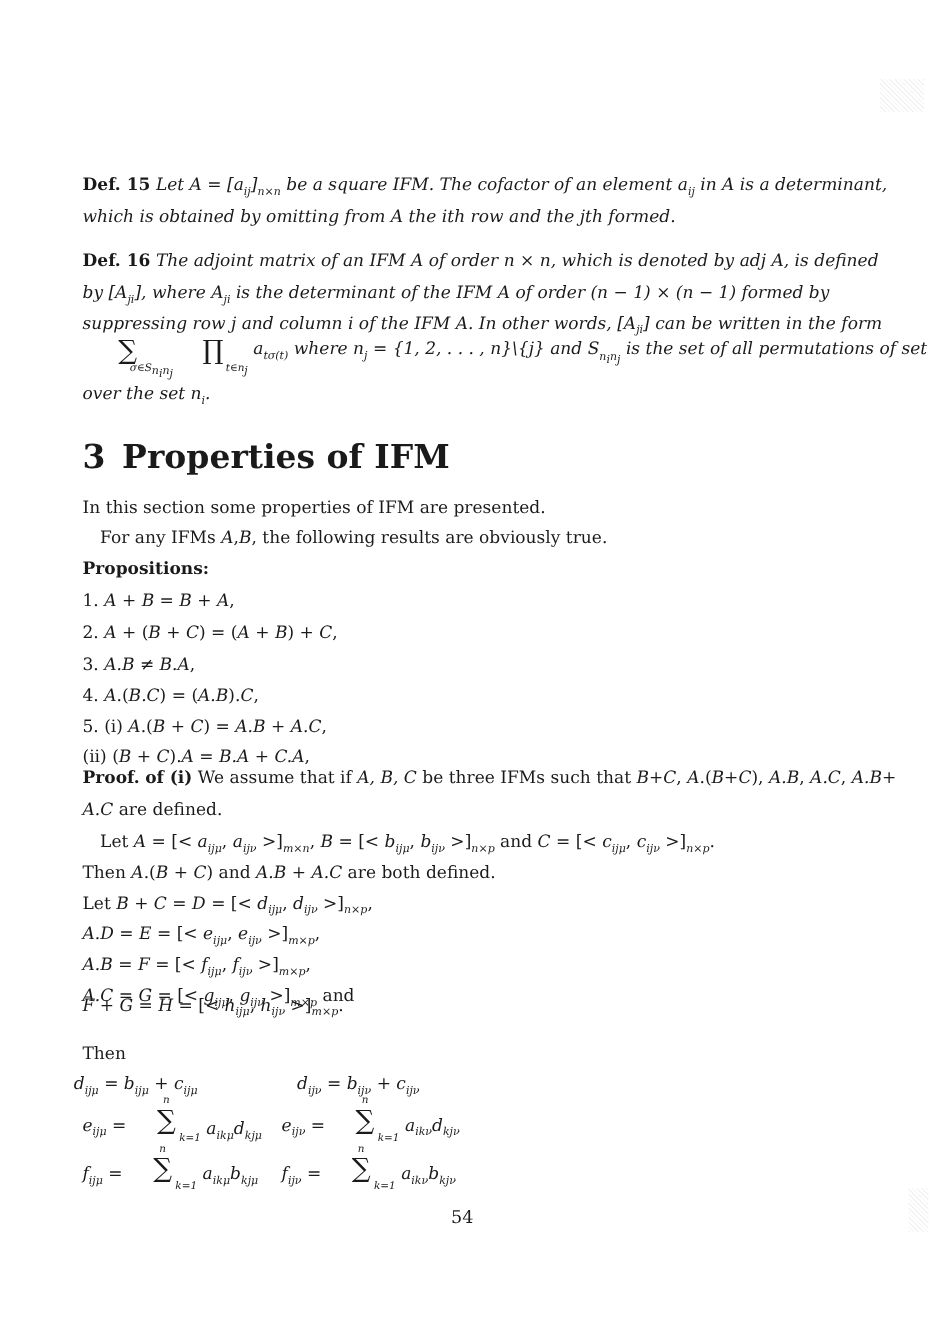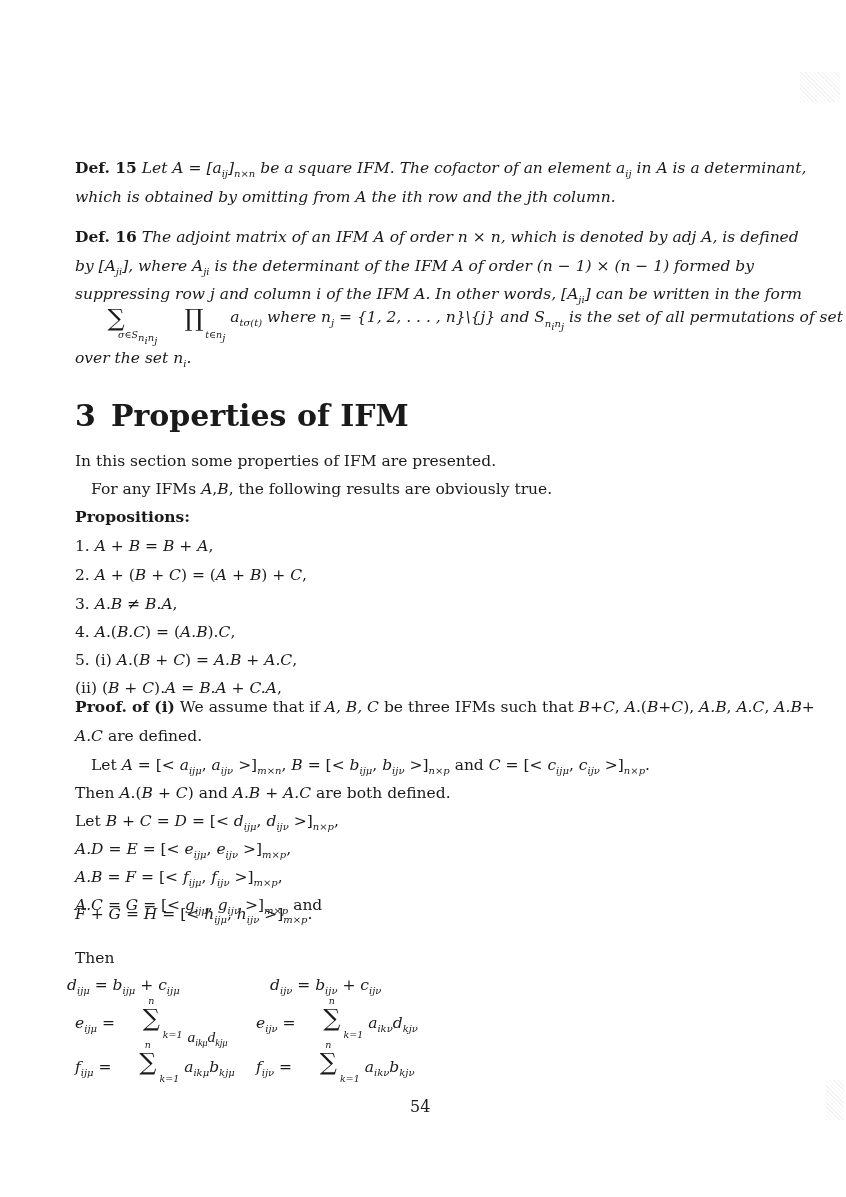--- a/index.html
+++ b/index.html
@@ -27,21 +27,21 @@
 </head>
 <body>
 
 <div class="scan-noise" style="left:800px;top:72px;width:40px;height:30px;"></div>
 <div class="scan-noise" style="left:826px;top:1080px;width:18px;height:40px;"></div>
 
 <div class="line ital" style="top:158px;">
   <span class="bold">Def. 15</span>
   <span>Let A = [a<sub>ij</sub>]<sub>n×n</sub> be a square IFM. The cofactor of an element a<sub>ij</sub> in A is a determinant,</span>
 </div>
-<div class="line ital" style="top:187px;">which is obtained by omitting from A the ith row and the jth column.</div>
+<div class="line ital" style="top:187px;">which is obtained by omitting from A the ith row and the jth formed.</div>
 
 <div class="line ital" style="top:227px;">
   <span class="bold">Def. 16</span>
   <span>The adjoint matrix of an IFM A of order n × n, which is denoted by adj A, is defined</span>
 </div>
 <div class="line ital" style="top:256px;">by [A<sub>ji</sub>], where A<sub>ji</sub> is the determinant of the IFM A of order (n − 1) × (n − 1) formed by</div>
 <div class="line ital" style="top:284px;text-align:center;">suppressing row j and column i of the IFM A. In other words, [A<sub>ji</sub>] can be written in the form</div>
 
 <div class="line ital" style="top:306px;">
   <span class="bigop">
@@ -90,21 +90,21 @@
 <div class="eq" style="left:67px; top:976px;">d<sub>ijμ</sub> = b<sub>ijμ</sub> + c<sub>ijμ</sub></div>
 <div class="eq" style="left:270px; top:976px;">d<sub>ijν</sub> = b<sub>ijν</sub> + c<sub>ijν</sub></div>
 
 <div class="eq" style="left:75px; top:996px;">
   <span style="position:relative; top:6px;">e<sub>ijμ</sub> =</span>
   <span class="bigop">
     <span class="top">n</span>
     <span class="sym">∑</span>
     <span class="lim up">k=1</span>
   </span>
-  <span style="position:relative; top:20px;font-family:Liberation Serif, serif;">a<sub>ikμ</sub>d<sub>kjμ</sub></span>
+  <span style="position:relative; top:9px;">a<sub>ikμ</sub>d<sub>kjμ</sub></span>
 </div>
 <div class="eq" style="left:256px; top:996px;">
   <span style="position:relative; top:6px;">e<sub>ijν</sub> =</span>
   <span class="bigop">
     <span class="top">n</span>
     <span class="sym">∑</span>
     <span class="lim up">k=1</span>
   </span>
   <span style="position:relative; top:6px;">a<sub>ikν</sub>d<sub>kjν</sub></span>
 </div>

